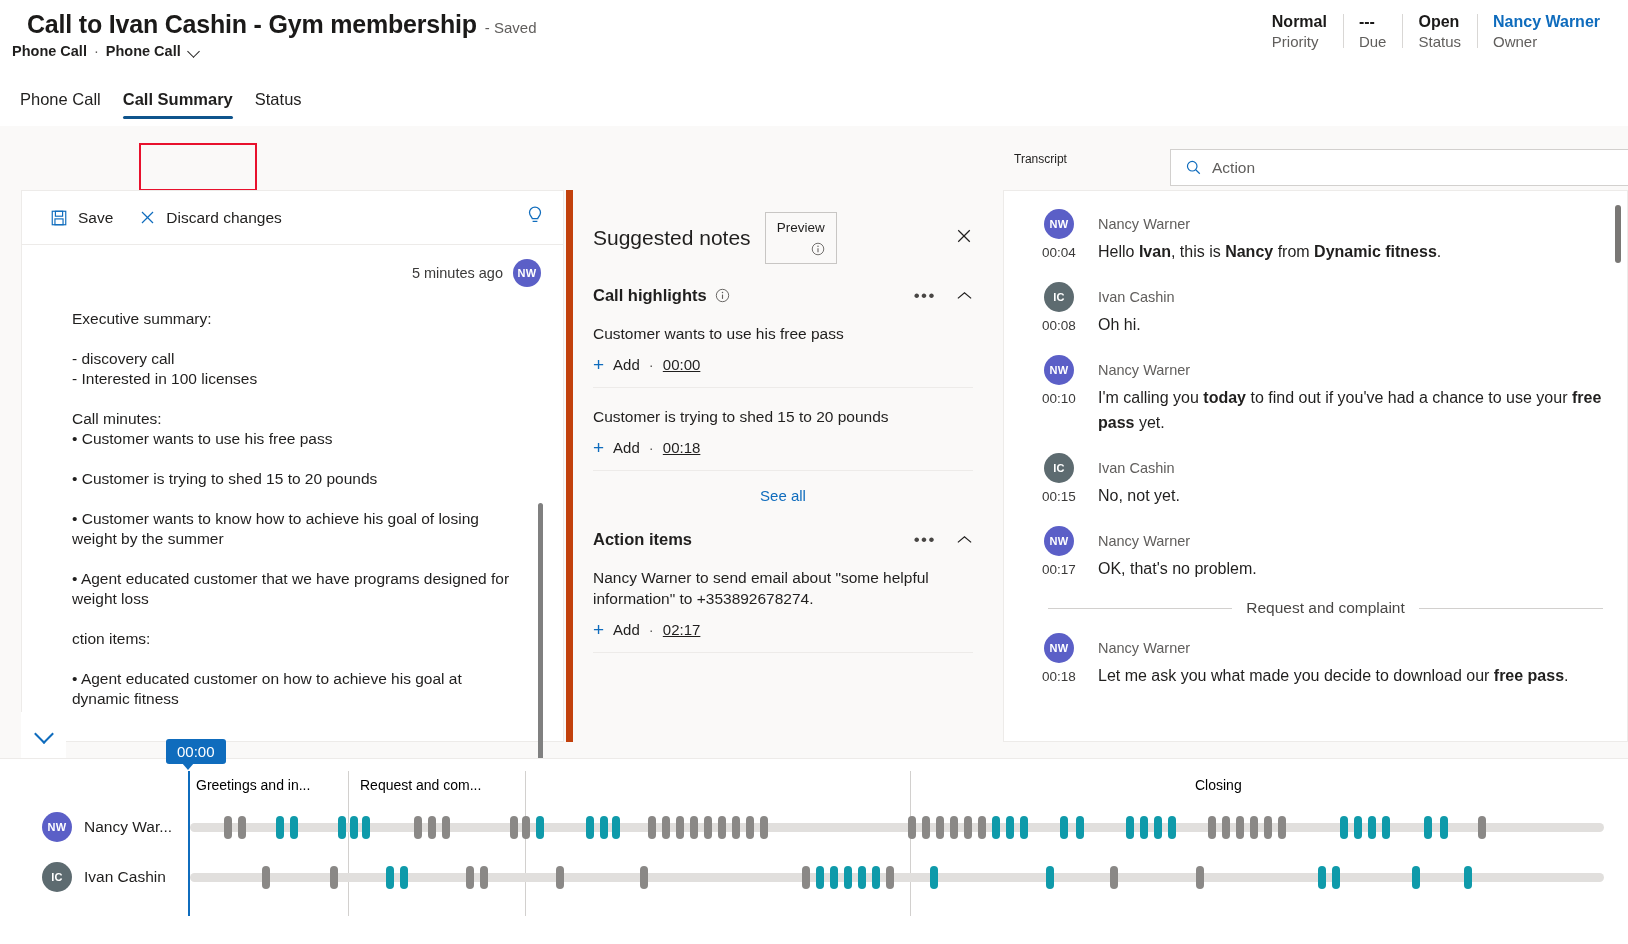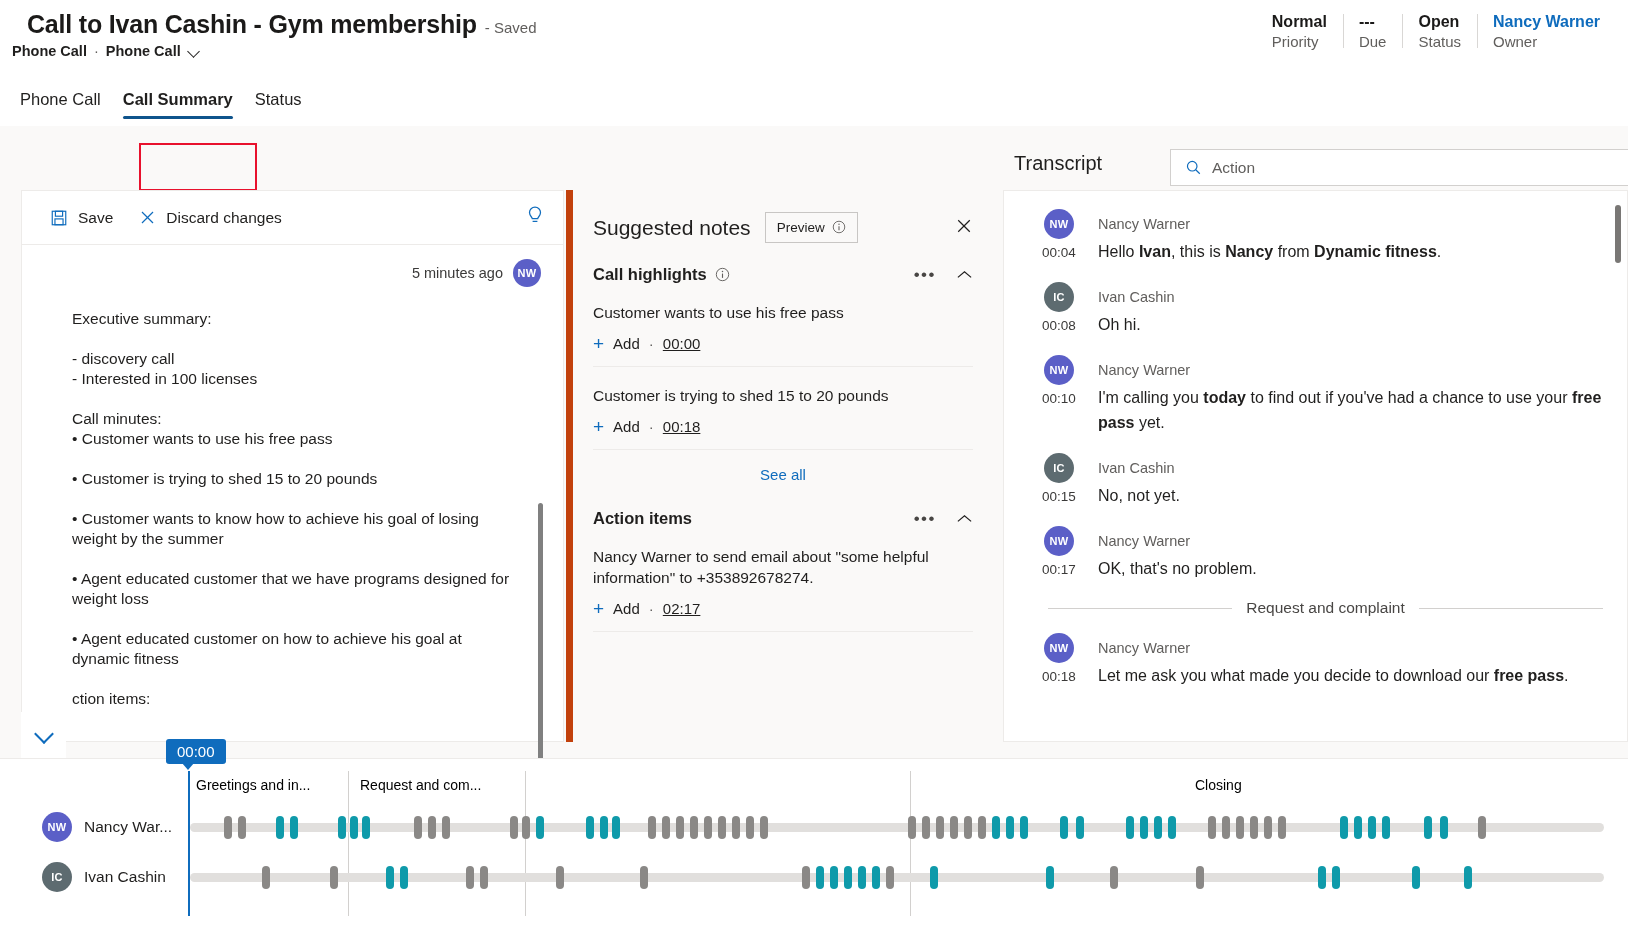--- a/index.html
+++ b/index.html
@@ -40,21 +40,21 @@
   .content-bg { position:absolute; left:0; top:126px; width:1628px; height: 818px; background:#faf9f8; }
 
   
   .subtabs { position:absolute; left: 22px; top: 145px; height: 44px; display:flex; align-items:center; }
   .subtab { font-size:15.5px; color:#201f1e; padding: 8px 24px; cursor:pointer; }
   .subtab.active { background:#f2f1f0; font-weight:700; }
   .notes-highlight { position:absolute; left:139px; top:143px; width:118px; height:48px; border:2.5px solid #e8112d; pointer-events:none;}
   .blank-box { background:#ffffff; }
 
   
-  .transcript-head { position:absolute; left:1014px; top:152px; font-size:20px; color:#201f1e;text-align:right;}
+  .transcript-head { position:absolute; left:1014px; top:152px; font-size:12px; color:#201f1e;text-align:right;}
   .search-box { position:absolute; left:1170px; top:149px; width: 470px; height:37px; background:#fff; border:1px solid #d2d0ce; display:flex; align-items:center; padding-left:14px; gap:10px;}
   .search-ph { font-size:15.5px; color:#605e5c;}
 
   
   .notes-panel { position:absolute; left:21px; top:190px; width: 543px; height: 552px; background:#fff; border:1px solid #edebe9;}
   .notes-toolbar { height:54px; border-bottom:1px solid #edebe9; display:flex; align-items:center; padding: 0 18px; gap:6px;}
   .tb-btn { display:flex; align-items:center; gap:10px; padding:6px 10px; font-size:15.5px; color:#201f1e; cursor:pointer;}
   .bulb { margin-left:auto; cursor:pointer; }
   .notes-meta { display:flex; align-items:center; justify-content:flex-end; gap:10px; padding: 14px 22px 0 0; }
   .notes-time { font-size:14.5px; color:#3b3a39;}
@@ -65,21 +65,21 @@
   .av-30 { width:30px; height:30px; font-size:11px;}
 
   .notes-body { position:relative; padding: 22px 40px 0 50px; font-size:15.5px; line-height:20px; color:#201f1e; }
   .notes-body p { margin: 0 0 20px 0; }
   .note-scroll { position:absolute; right:20px; top:312px; width:5px; height:368px; background:#808080; border-radius:3px;}
 
   
   .sugg-panel { position:absolute; left:566px; top:190px; width: 427px; height: 552px; background:#faf9f8; border-left:7px solid #c2410c; }
   .sugg-head { display:flex; align-items:center; padding: 22px 20px 0 20px; gap:14px;}
   .sugg-title { font-size:21px; color:#201f1e; }
-  .preview-pill { border:1px solid #c8c6c4; background:#faf9f8; font-size:13.5px; color:#201f1e; padding:7px 11px; display:flex; align-items:flex-start; gap:7px; cursor:pointer;}
+  .preview-pill { border:1px solid #c8c6c4; background:#faf9f8; font-size:13.5px; color:#201f1e; padding:7px 11px; display:flex; align-items:flex-end; gap:7px; cursor:pointer;flex-direction:column;}
   .close-x { margin-left:auto; cursor:pointer; }
 
   .sec { padding: 0 20px; }
   .sec-head { display:flex; align-items:center; gap:8px; margin-top:22px;}
   .sec-title { font-size:16.5px; font-weight:700; color:#201f1e; }
   .sec-actions { margin-left:auto; display:flex; align-items:center; gap:20px;}
   .dots { font-size:17px; color:#484644; letter-spacing:1.5px; cursor:pointer; line-height:10px;}
   .sugg-item { padding: 18px 0 14px 0; border-bottom:1px solid #edebe9; }
   .sugg-item.nb { border-bottom:none; }
   .sugg-text { font-size:15.5px; line-height:21px; color:#201f1e; }
@@ -215,22 +215,22 @@
 
     <div class="notes-body">
       <p>Executive summary:</p>
       <p style="white-space:pre-line">- discovery call
 - Interested in 100 licenses</p>
       <p style="white-space:pre-line">Call minutes:
 • Customer wants to use his free pass</p>
       <p>• Customer is trying to shed 15 to 20 pounds</p>
       <p>• Customer wants to know how to achieve his goal of losing weight by the summer</p>
       <p>• Agent educated customer that we have programs designed for weight loss</p>
+      <p>ction items:</p>
       <p>• Agent educated customer on how to achieve his goal at dynamic fitness</p>
-      <p>ction items:</p>
     </div>
     <div class="note-scroll"></div>
   </div>
 
   <div class="sugg-panel">
     <div class="sugg-head">
       <span class="sugg-title">Suggested notes</span>
       <span class="preview-pill">
         <span>Preview</span>
         <svg width="14" height="14" viewBox="0 0 16 16">

